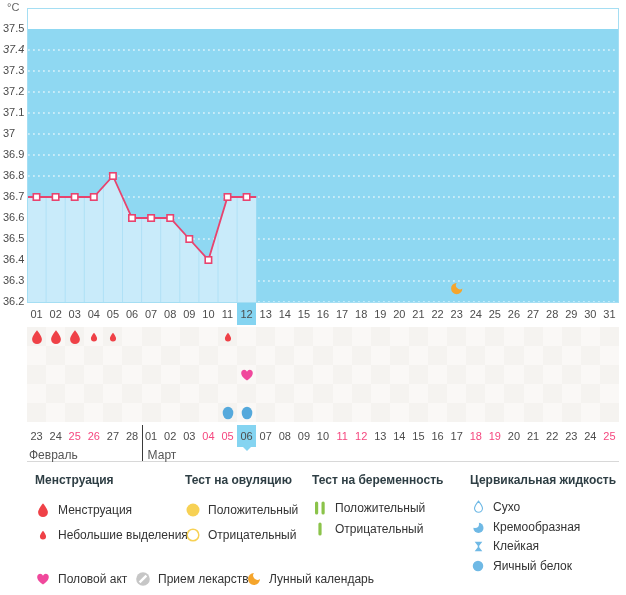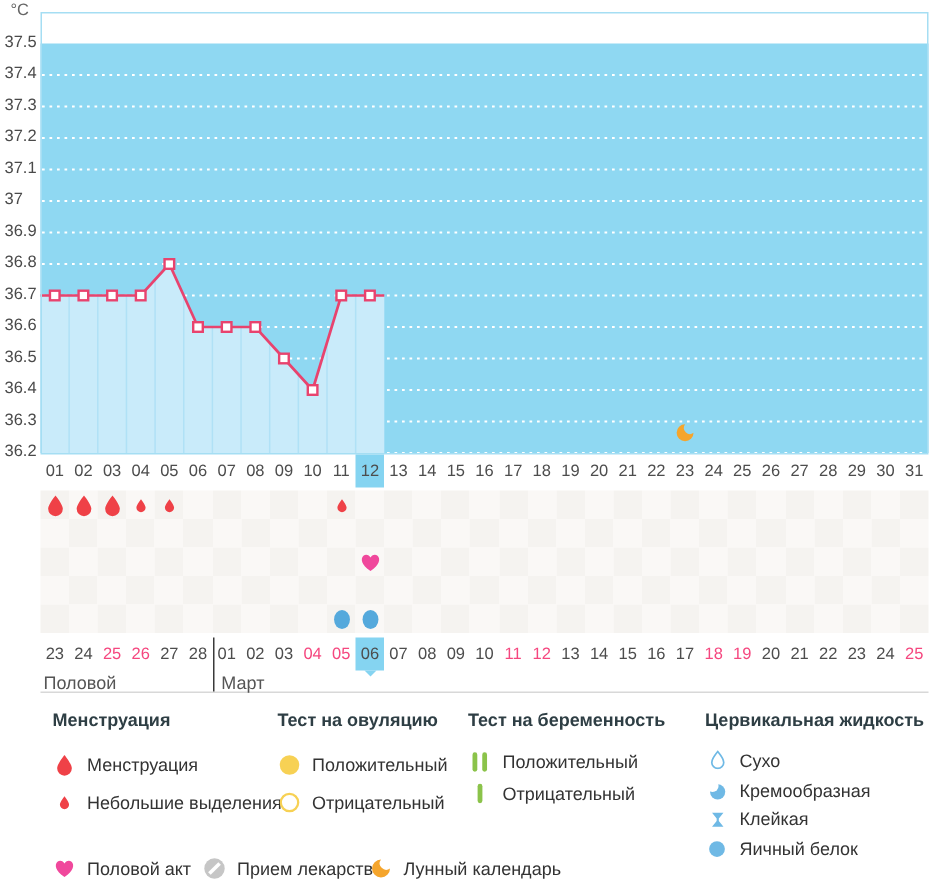--- a/index.html
+++ b/index.html
@@ -26,21 +26,21 @@
   .iconbox{width:16px;height:16px;display:flex;align-items:center;justify-content:center;flex:0 0 16px;}
   .legend-bottom{position:absolute;top:570px;display:flex;align-items:center;gap:7px;font-size:12px;color:#333;height:18px;}
 </style>
 </head>
 <body>
 
 <div id="stage">
   <div class="unit">°C</div>
   <div id="ylabels">
       <div class="ylab" style="top: 22px;">37.5</div>
-      <div class="ylab" style="top: 43px;">37.4</div>
+      <div class="ylab" style="top: 43px; font-style: italic;">37.4</div>
       <div class="ylab" style="top: 64px;">37.3</div>
       <div class="ylab" style="top: 85px;">37.2</div>
       <div class="ylab" style="top: 106px;">37.1</div>
       <div class="ylab" style="top: 127px;">37</div>
       <div class="ylab" style="top: 148px;">36.9</div>
       <div class="ylab" style="top: 169px;">36.8</div>
       <div class="ylab" style="top: 190px;">36.7</div>
       <div class="ylab" style="top: 211px;">36.6</div>
       <div class="ylab" style="top: 232px;">36.5</div>
       <div class="ylab" style="top: 253px;">36.4</div>
@@ -355,21 +355,21 @@
       <div class="cell wknd" style="left: 466.226px; top: 425px; width: 19.0968px;">18</div>
       <div class="cell wknd" style="left: 485.323px; top: 425px; width: 19.0968px;">19</div>
       <div class="cell" style="left: 504.419px; top: 425px; width: 19.0968px;">20</div>
       <div class="cell" style="left: 523.516px; top: 425px; width: 19.0968px;">21</div>
       <div class="cell" style="left: 542.613px; top: 425px; width: 19.0968px;">22</div>
       <div class="cell" style="left: 561.71px; top: 425px; width: 19.0968px;">23</div>
       <div class="cell" style="left: 580.806px; top: 425px; width: 19.0968px;">24</div>
       <div class="cell wknd" style="left: 599.903px; top: 425px; width: 19.0968px;">25</div>
     </div>
   <div id="monthrow" class="month-row" style="left: 27px; top: 448px; width: 592px; height: 13px;">
-      <div class="month-label" style="left: 2px;">Половой</div>
+      <div class="month-label" style="left: 2px;">Февраль</div>
       <div class="month-label" style="left: 120.581px;">Март</div>
     </div>
   <div id="vdivider" class="vdiv" style="left: 142px; top: 425px; height: 36px;"></div>
   <div id="legend">
       <div class="legend-col col-a" style="left: 35px;">
         <div class="legend-title">Менструация</div>
         <div class="l-item">
           <span class="iconbox">
             <svg width="16" height="16" viewBox="0 0 16 16">
               <path d="M8 1.3C8 1.3 3.1 7.3 3.1 10.2a4.9 4.9 0 0 0 9.8 0C12.9 7.3 8 1.3 8 1.3Z" fill="#EF4147"></path>

